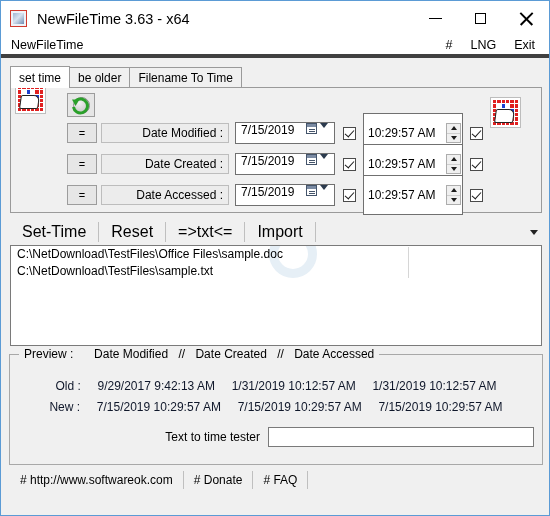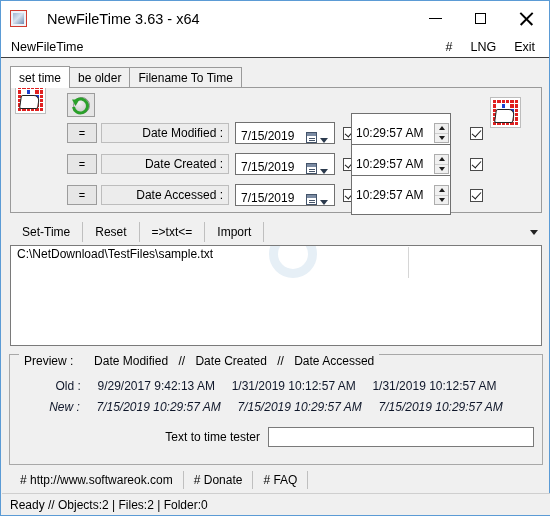--- a/index.html
+++ b/index.html
@@ -23,42 +23,42 @@
     width:17px;height:17px;box-sizing:border-box;
     border:1.5px solid #d03a2e;background:#eef2f8;
     position:relative;flex:0 0 auto;
   }
   .app-icon::after{
     content:"";position:absolute;left:2px;top:2px;right:2px;bottom:2px;
     background:
       linear-gradient(135deg,#9fb6d4 0%,#d7e2ef 45%,#6f8db3 100%);
   }
   .title-text{
-    margin-left:20px;font-size:14.5px;color:#000;white-space:nowrap;
+    margin-left:10px;font-size:14.5px;color:#000;white-space:nowrap;
   }
   .win-btns{margin-left:auto;display:flex;height:35px;}
   .win-btn{
     width:45px;height:35px;display:flex;align-items:center;justify-content:center;
     font-size:14px;color:#000;
   }
   .win-btn.close{width:46px;}
   .glyph-min{display:block;width:13px;height:1.6px;background:#000;}
   .glyph-max{display:block;width:11px;height:11px;border:1.4px solid #000;box-sizing:border-box;}
   .glyph-close{display:block;position:relative;width:14px;height:14px;}
   .glyph-close::before,.glyph-close::after{
     content:"";position:absolute;left:-1px;top:6px;width:17px;height:1.5px;background:#000;
   }
   .glyph-close::before{transform:rotate(45deg);}
   .glyph-close::after{transform:rotate(-45deg);}
 
   
   .menubar{
     height:22px;background:#ffffff;display:flex;align-items:center;
     padding:0 0 0 10px;box-sizing:border-box;font-size:12.5px;
-    border-bottom:1px solid #404040;
+    border-bottom:4px solid #404040;
   }
   .menu-left{white-space:nowrap;}
   .menu-right{margin-left:auto;display:flex;align-items:center;gap:0;}
   .menu-right span{padding:0 9px;white-space:nowrap;}
   .menu-right span:last-child{padding-right:14px;}
 
   
   .tabstrip{
     position:absolute;left:9px;top:65px;width:532px;height:22px;
     display:flex;align-items:center;
@@ -100,21 +100,21 @@
     display:flex;align-items:center;justify-content:center;font-size:11px;color:#000;
   }
   .lbl-box{
     position:absolute;left:90px;width:128px;height:20px;box-sizing:border-box;
     border:1px solid #bdbdbd;background:#ececec;
     display:flex;align-items:center;justify-content:flex-end;
     padding-right:5px;font-size:12px;color:#000;
   }
   .datepick{
     position:absolute;left:224px;width:100px;height:22px;box-sizing:border-box;
-    border:1px solid #707070;background:#fff;display:flex;align-items:flex-end;
+    border:1px solid #707070;background:#fff;display:flex;align-items:flex-start;
     padding-left:5px;font-size:12px;
   }
   .dp-val{flex:1;white-space:nowrap;}
   .cal-ico{
     width:11px;height:11px;box-sizing:border-box;border:1.2px solid #44546a;
     background:#fff;margin-right:3px;position:relative;flex:0 0 auto;
   }
   .cal-ico::before{
     content:"";position:absolute;left:0;top:0;right:0;height:3px;background:#7b8ba3;
   }
@@ -130,21 +130,21 @@
     position:absolute;width:13px;height:13px;box-sizing:border-box;
     border:1.3px solid #4a4a4a;background:#fff;
   }
   .chk::after{
     content:"";position:absolute;left:3px;top:0px;width:4px;height:8px;
     border:solid #1b1b1b;border-width:0 1.6px 1.6px 0;transform:rotate(42deg);
   }
   .chk.date{left:332px;}
   .chk.time{left:459px;}
   .timepick{
-    position:absolute;left:340px;width:100px;height:40px;box-sizing:border-box;
+    position:absolute;left:352px;width:100px;height:40px;box-sizing:border-box;
     border:1px solid #707070;background:#fff;display:flex;align-items:center;
     padding-left:4px;font-size:12px;
   }
   .tp-val{flex:1;white-space:nowrap;}
   .spin{
     width:15px;height:20px;box-sizing:border-box;border:1px solid #adadad;
     background:#f0f0f0;margin-right:1px;display:flex;flex-direction:column;flex:0 0 auto;
   }
   .spin div{
     flex:1;display:flex;align-items:center;justify-content:center;
@@ -170,21 +170,21 @@
     position:absolute;left:4px;bottom:4px;width:17px;height:12px;
     background:#ffffff;border:1.3px solid #222;
     border-radius:2px 6px 2px 2px;transform:skewX(-8deg);
   }
   .redcal.left{left:14px;top:82px;}
   .redcal.right{left:489px;top:96px;}
 
   
   .toolbar{
     position:absolute;left:9px;top:219px;width:532px;height:24px;
-    display:flex;align-items:center;font-size:12px;
+    display:flex;align-items:center;font-size:16px;
   }
   .tb-btn{
     padding:0 12px;height:20px;line-height:20px;white-space:nowrap;
     border-right:1px solid #bfbfbf;color:#000;
   }
   .tb-right{
     margin-left:auto;display:flex;align-items:center;gap:7px;
     padding-right:4px;white-space:nowrap;
   }
   .tb-caret{
@@ -211,29 +211,29 @@
     white-space:nowrap;color:#000;
   }
   .file-row:first-child{margin-top:7px;}
 
   
   .group{
     position:absolute;left:8px;top:353px;width:534px;height:111px;
     box-sizing:border-box;border:1px solid #a8a8a8;background:transparent;
   }
   .group-title{
-    position:absolute;left:9px;top:-8px;background:#f0f0f0;padding:7px 5px;
+    position:absolute;left:9px;top:-8px;background:#f0f0f0;padding:0 5px;
     font-size:12px;white-space:nowrap;color:#000;
   }
   .gt-sep{display:inline-block;padding:0 7px;}
   .prev-line{
     position:absolute;font-size:12px;white-space:nowrap;color:#0f172a;
   }
   .prev-old{left:0;top:24px;width:100%;text-align:center;}
-  .prev-new{left:0;top:45px;width:100%;text-align:center;font-style:italic;}
+  .prev-new{left:0;top:45px;width:100%;text-align:center;}
   .prev-lbl{display:inline-block;}
   .prev-gap{display:inline-block;width:10px;}
   .tester-row{
     position:absolute;left:0;top:70px;width:100%;height:24px;
     display:flex;align-items:center;justify-content:flex-end;padding-right:8px;
     box-sizing:border-box;
   }
   .tester-lbl{font-size:12px;margin-right:8px;white-space:nowrap;}
   .tester-input{
     width:266px;height:20px;box-sizing:border-box;border:1px solid #7a7a7a;background:#fff;
@@ -463,20 +463,21 @@
     <div class="tb-btn">=&gt;txt&lt;=</div>
     <div class="tb-btn">Import</div>
     <div class="tb-right">
       <span class="tb-caret"></span>
     </div>
   </div>
 
   <div class="filelist">
     <span class="wm-ring"></span>
     <span class="col-sep"></span>
+    <div class="file-row">C:\NetDownload\TestFiles\Office Files\sample.doc</div>
     <div class="file-row">C:\NetDownload\TestFiles\sample.txt</div>
   </div>
 
   <div class="group">
     <div class="group-title">
       <span>Preview :</span>
       <span class="gt-sep"></span>
       <span>Date Modified</span>
       <span class="gt-sep">//</span>
       <span>Date Created</span>
@@ -510,17 +511,14 @@
     </div>
   </div>
 
   <div class="links">
     <div class="link"># http://www.softwareok.com</div>
     <div class="link"># Donate</div>
     <div class="link"># FAQ</div>
     <div class="spacer"></div>
   </div>
 
-  <div class="statusbar">
-    <span>Ready // Objects:2 | Files:2 | Folder:0</span>
-  </div>
 
 </div>
 
 </body></html>

